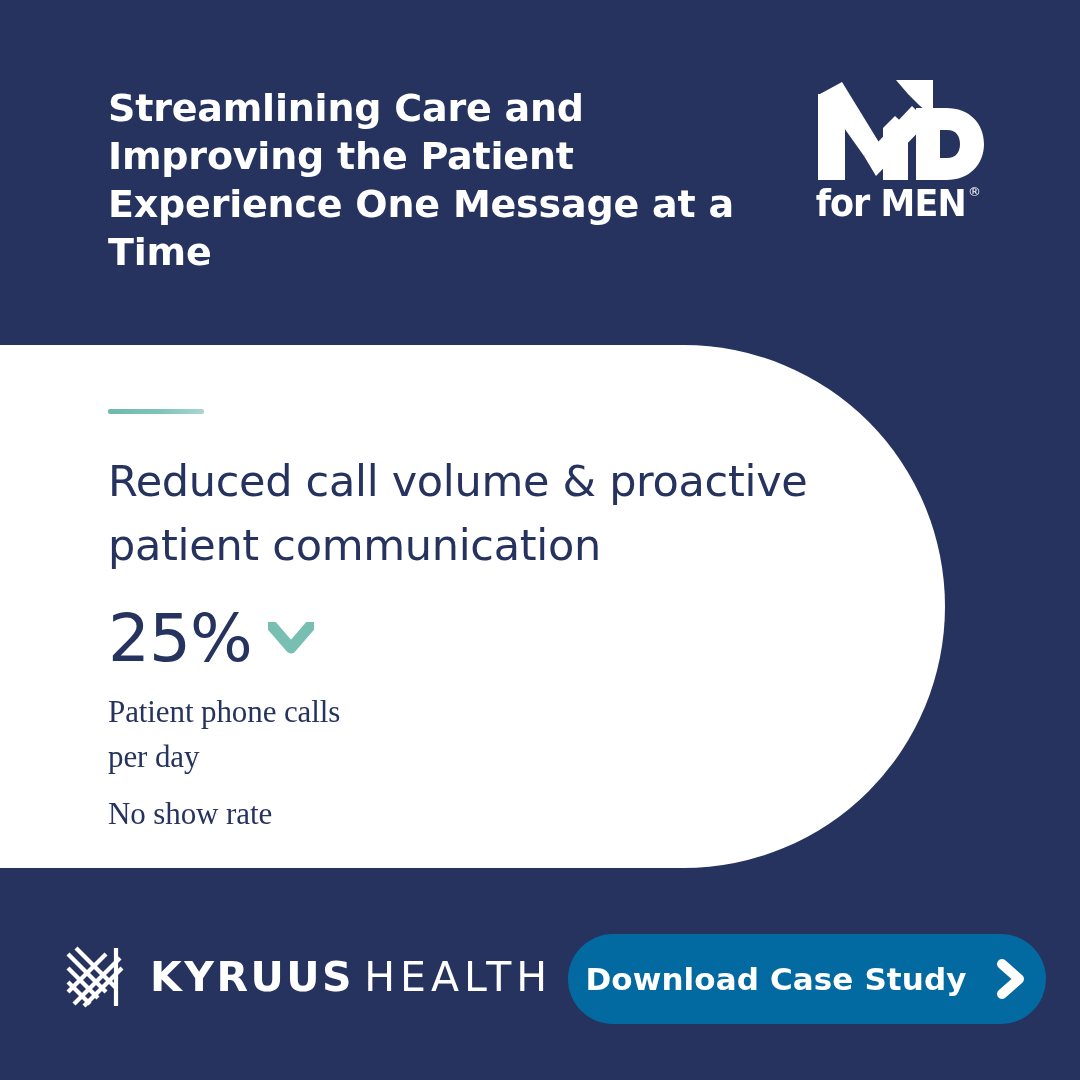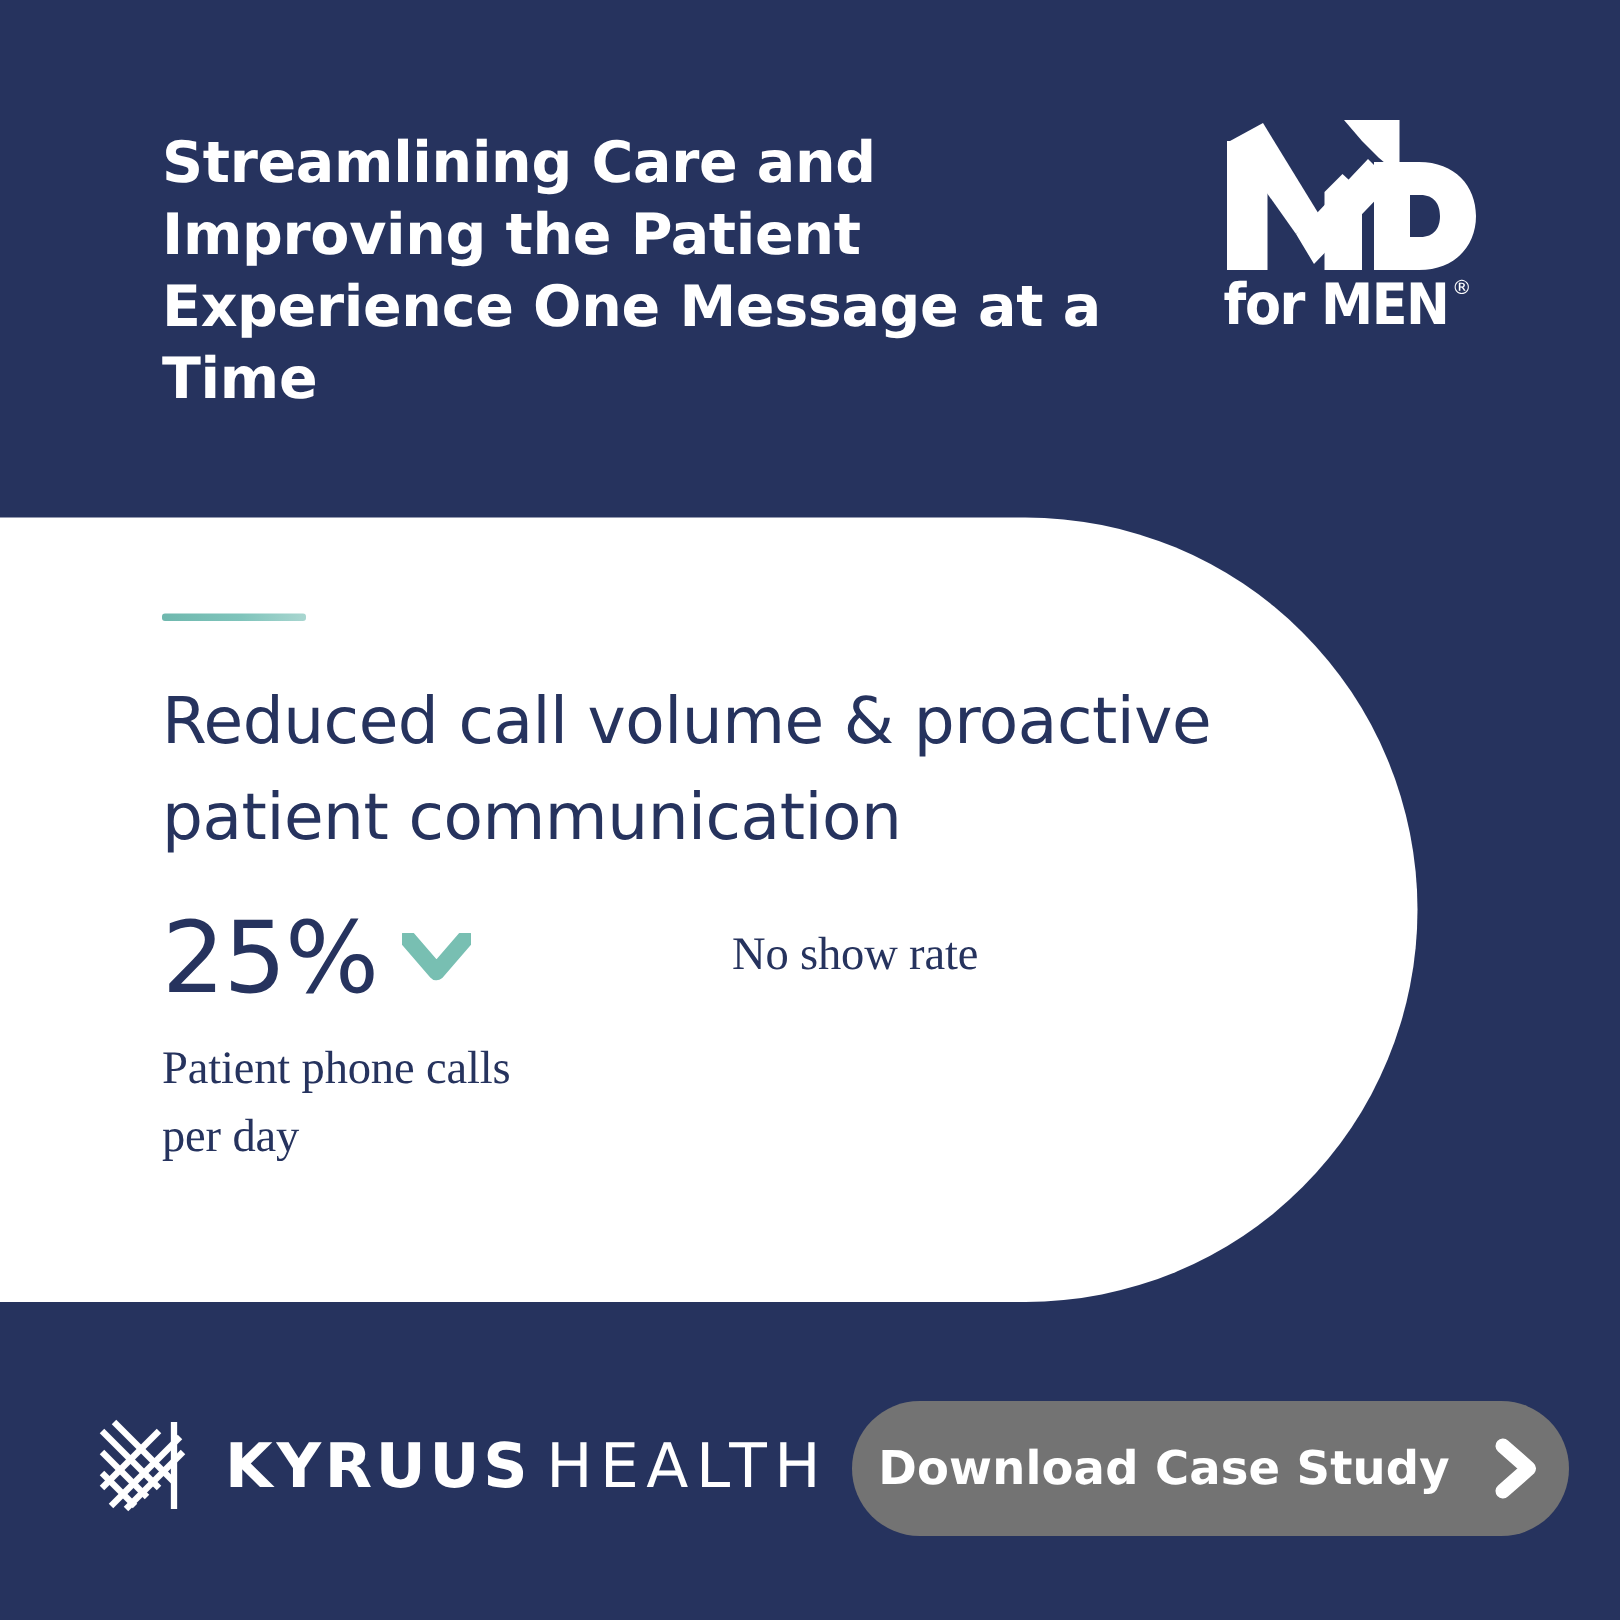--- a/index.html
+++ b/index.html
@@ -103,21 +103,21 @@
     line-height: 64px;
     letter-spacing: -0.3px;
   }
 
   .stats {
     position: absolute;
     left: 0;
     top: 256px;
     width: 760px;
     display: flex;
-    flex-direction: row;
+    flex-direction: column;
   }
 
   .stat {
     width: 380px;
   }
   .stat.second {
     margin-left: 0;
   }
 
   .stat-value-row {
@@ -206,21 +206,21 @@
     margin-left: 10px;
     margin-top: 46px;
   }
 
   .cta-button {
     position: absolute;
     left: 568px;
     top: 66px;
     width: 478px;
     height: 90px;
-    background: #737373;
+    background: #0369a1;
     border: none;
     border-radius: 45px;
     display: flex;
     align-items: center;
     justify-content: center;
     cursor: pointer;
     padding: 0;
   }
 
   .cta-label {

